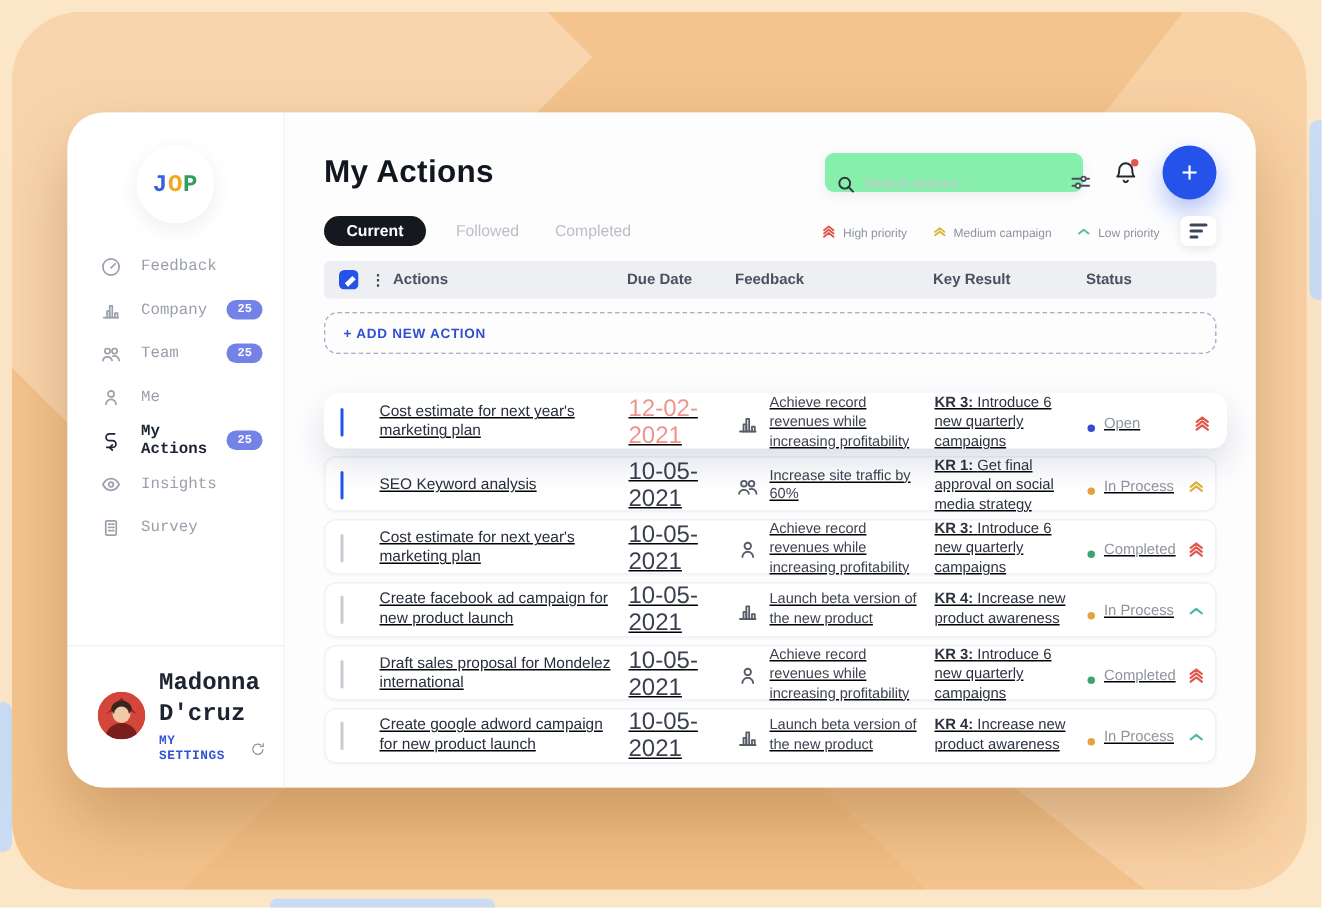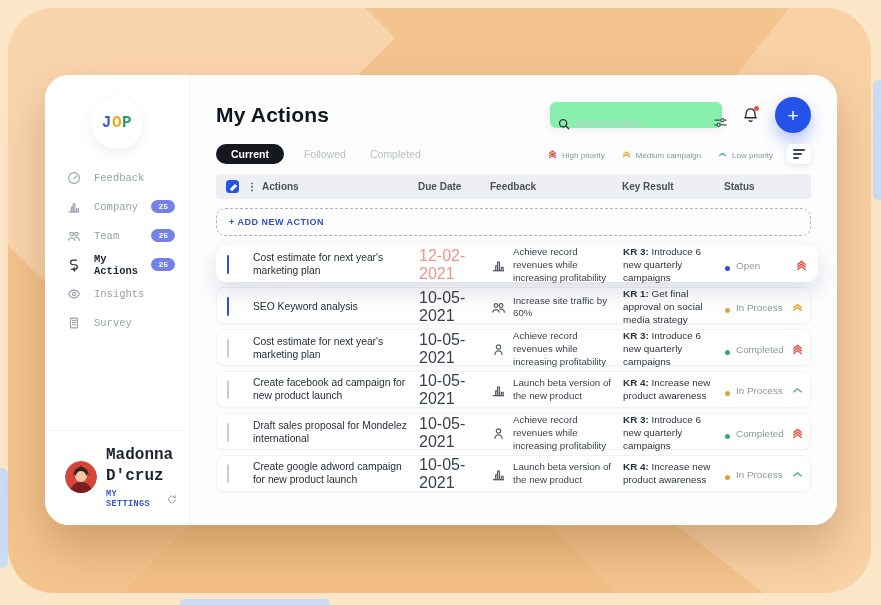--- a/index.html
+++ b/index.html
@@ -99,21 +99,21 @@
   .checkbox.checked { border-color:transparent; }
   .checkbox.checked::after { content:""; position:absolute; left:3px; top:2.5px; width:5px; height:3px;
     border-left:1.6px solid #fff; border-bottom:1.6px solid #fff; transform:rotate(-45deg); }
   .checkbox.dash::after { content:""; position:absolute; left:2.5px; top:5px; width:6px; height:2px;
     background:#fff; }
 
   .add-row { margin-top:9px; height:28px; border:1.4px dashed #a9b2cd; border-radius:9px;
     display:flex; align-items:center; padding-left:12px; cursor:pointer; background:transparent; width:100%; }
   .add-row-label { font-size:9px; font-weight:bold; color:#2f4fd0; letter-spacing:0.5px; }
 
-  .rows { margin-top:9px; }
+  .rows { margin-top:26px;text-decoration:underline; }
   .trow { height:37px; background:#fff; border:1px solid #f1f2f5; border-radius:8px;
     margin-bottom:5px; padding:0 6px 0 10px; box-shadow:0 1px 2px rgba(20,30,60,0.03); cursor:pointer; }
   .trow.active { box-shadow:0 10px 22px rgba(30,40,90,0.14); border-color:#fff;
     margin-right:-7px; position:relative; z-index:2; border-radius:10px; }
   .c-action { font-size:10.3px; color:#272e3c; line-height:1.25; padding-right:10px; }
   .c-date { font-size:16px; color:#3a414e; }
   .c-date.overdue { color:#f0938b; }
   .c-obj { display:flex; align-items:center; padding-right:8px; }
   .obj-icon { width:15px; height:15px; color:#565d69; margin-right:7px; flex:0 0 15px; }
   .obj-icon svg { width:100%; height:100%; display:block; }
@@ -172,20 +172,29 @@
             <svg viewBox="0 0 16 16" fill="none" stroke="currentColor" stroke-width="1.3" stroke-linecap="round" stroke-linejoin="round">
               <circle cx="5.3" cy="5.8" r="2"></circle>
               <circle cx="10.7" cy="5.8" r="2"></circle>
               <path d="M1.8 13 a3.6 3.6 0 0 1 7 0"></path>
               <path d="M9.4 9.7 a3.6 3.6 0 0 1 4.8 3.3"></path>
             </svg>
           </span>
           <span class="nlabel">Team</span>
           <span class="nav-badge">25</span>
         </div>
+        <div class="nav-item">
+          <span class="nicon">
+            <svg viewBox="0 0 16 16" fill="none" stroke="currentColor" stroke-width="1.3" stroke-linecap="round" stroke-linejoin="round">
+              <circle cx="8" cy="5.3" r="2.3"></circle>
+              <path d="M4.2 13.2 a3.8 3.8 0 0 1 7.6 0"></path>
+            </svg>
+          </span>
+          <span class="nlabel">Me</span>
+        </div>
         <div class="nav-item active">
           <span class="nicon">
             <svg viewBox="0 0 16 16" fill="none" stroke="currentColor" stroke-width="1.3" stroke-linecap="round" stroke-linejoin="round">
               <path d="M10.8 2.5 h-4 a2.6 2.6 0 0 0 0 5.2 h2.4 a2.6 2.6 0 0 1 0 5.2 h-4.4"></path>
               <path d="M9 11 l-2 2 2 2"></path>
             </svg>
           </span>
           <span class="nlabel">My Actions</span>
           <span class="nav-badge">25</span>
         </div>

